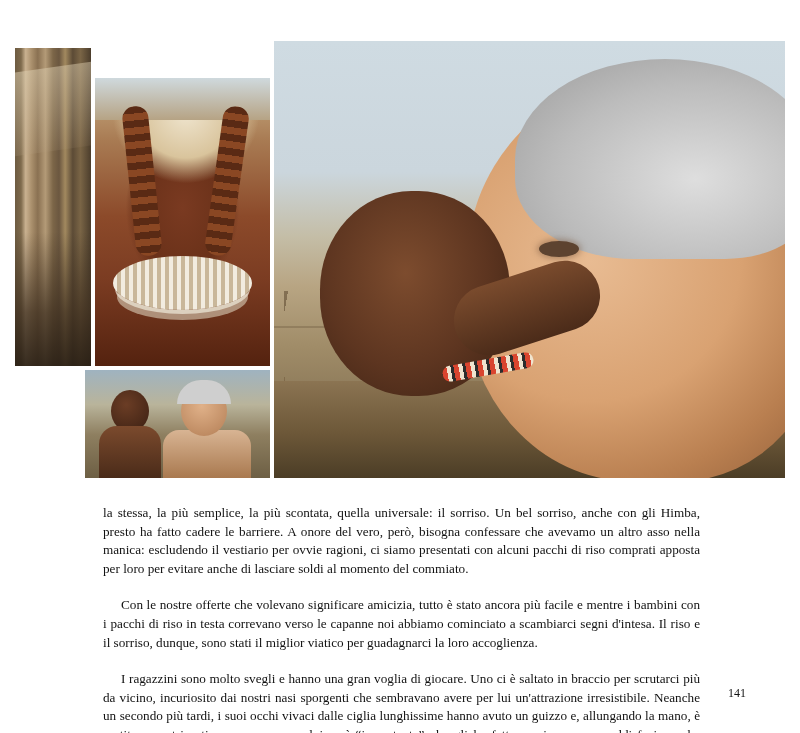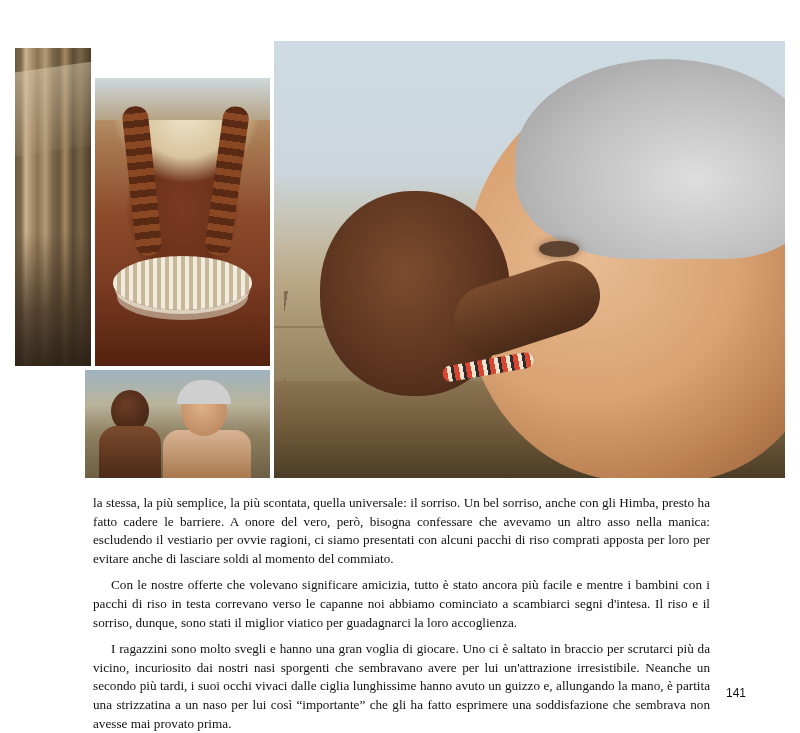--- a/index.html
+++ b/index.html
@@ -253,33 +253,33 @@
     position: absolute;
     left: 85px;
     top: 486px;
     width: 633px;
     font-size: 13.2px;
     line-height: 18.6px;
     color: #111111;
     text-align: justify;
   }
   .body-text p {
-    margin: 8px;
+    margin: 18px;
   }
   .body-text p.indent {
     text-indent: 18px;
   }
 
   .page-number {
     position: absolute;
     right: 54px;
     top: 686px;
     font-size: 12px;
     color: #111111;
-    font-family: Liberation Sans, sans-serif;
+    font-family: Liberation Serif, serif;
   }
 </style>
 </head>
 <body>
 
 <div class="page">
 
   <div class="photo-area">
 
     <div class="photo photo-hut"></div>

